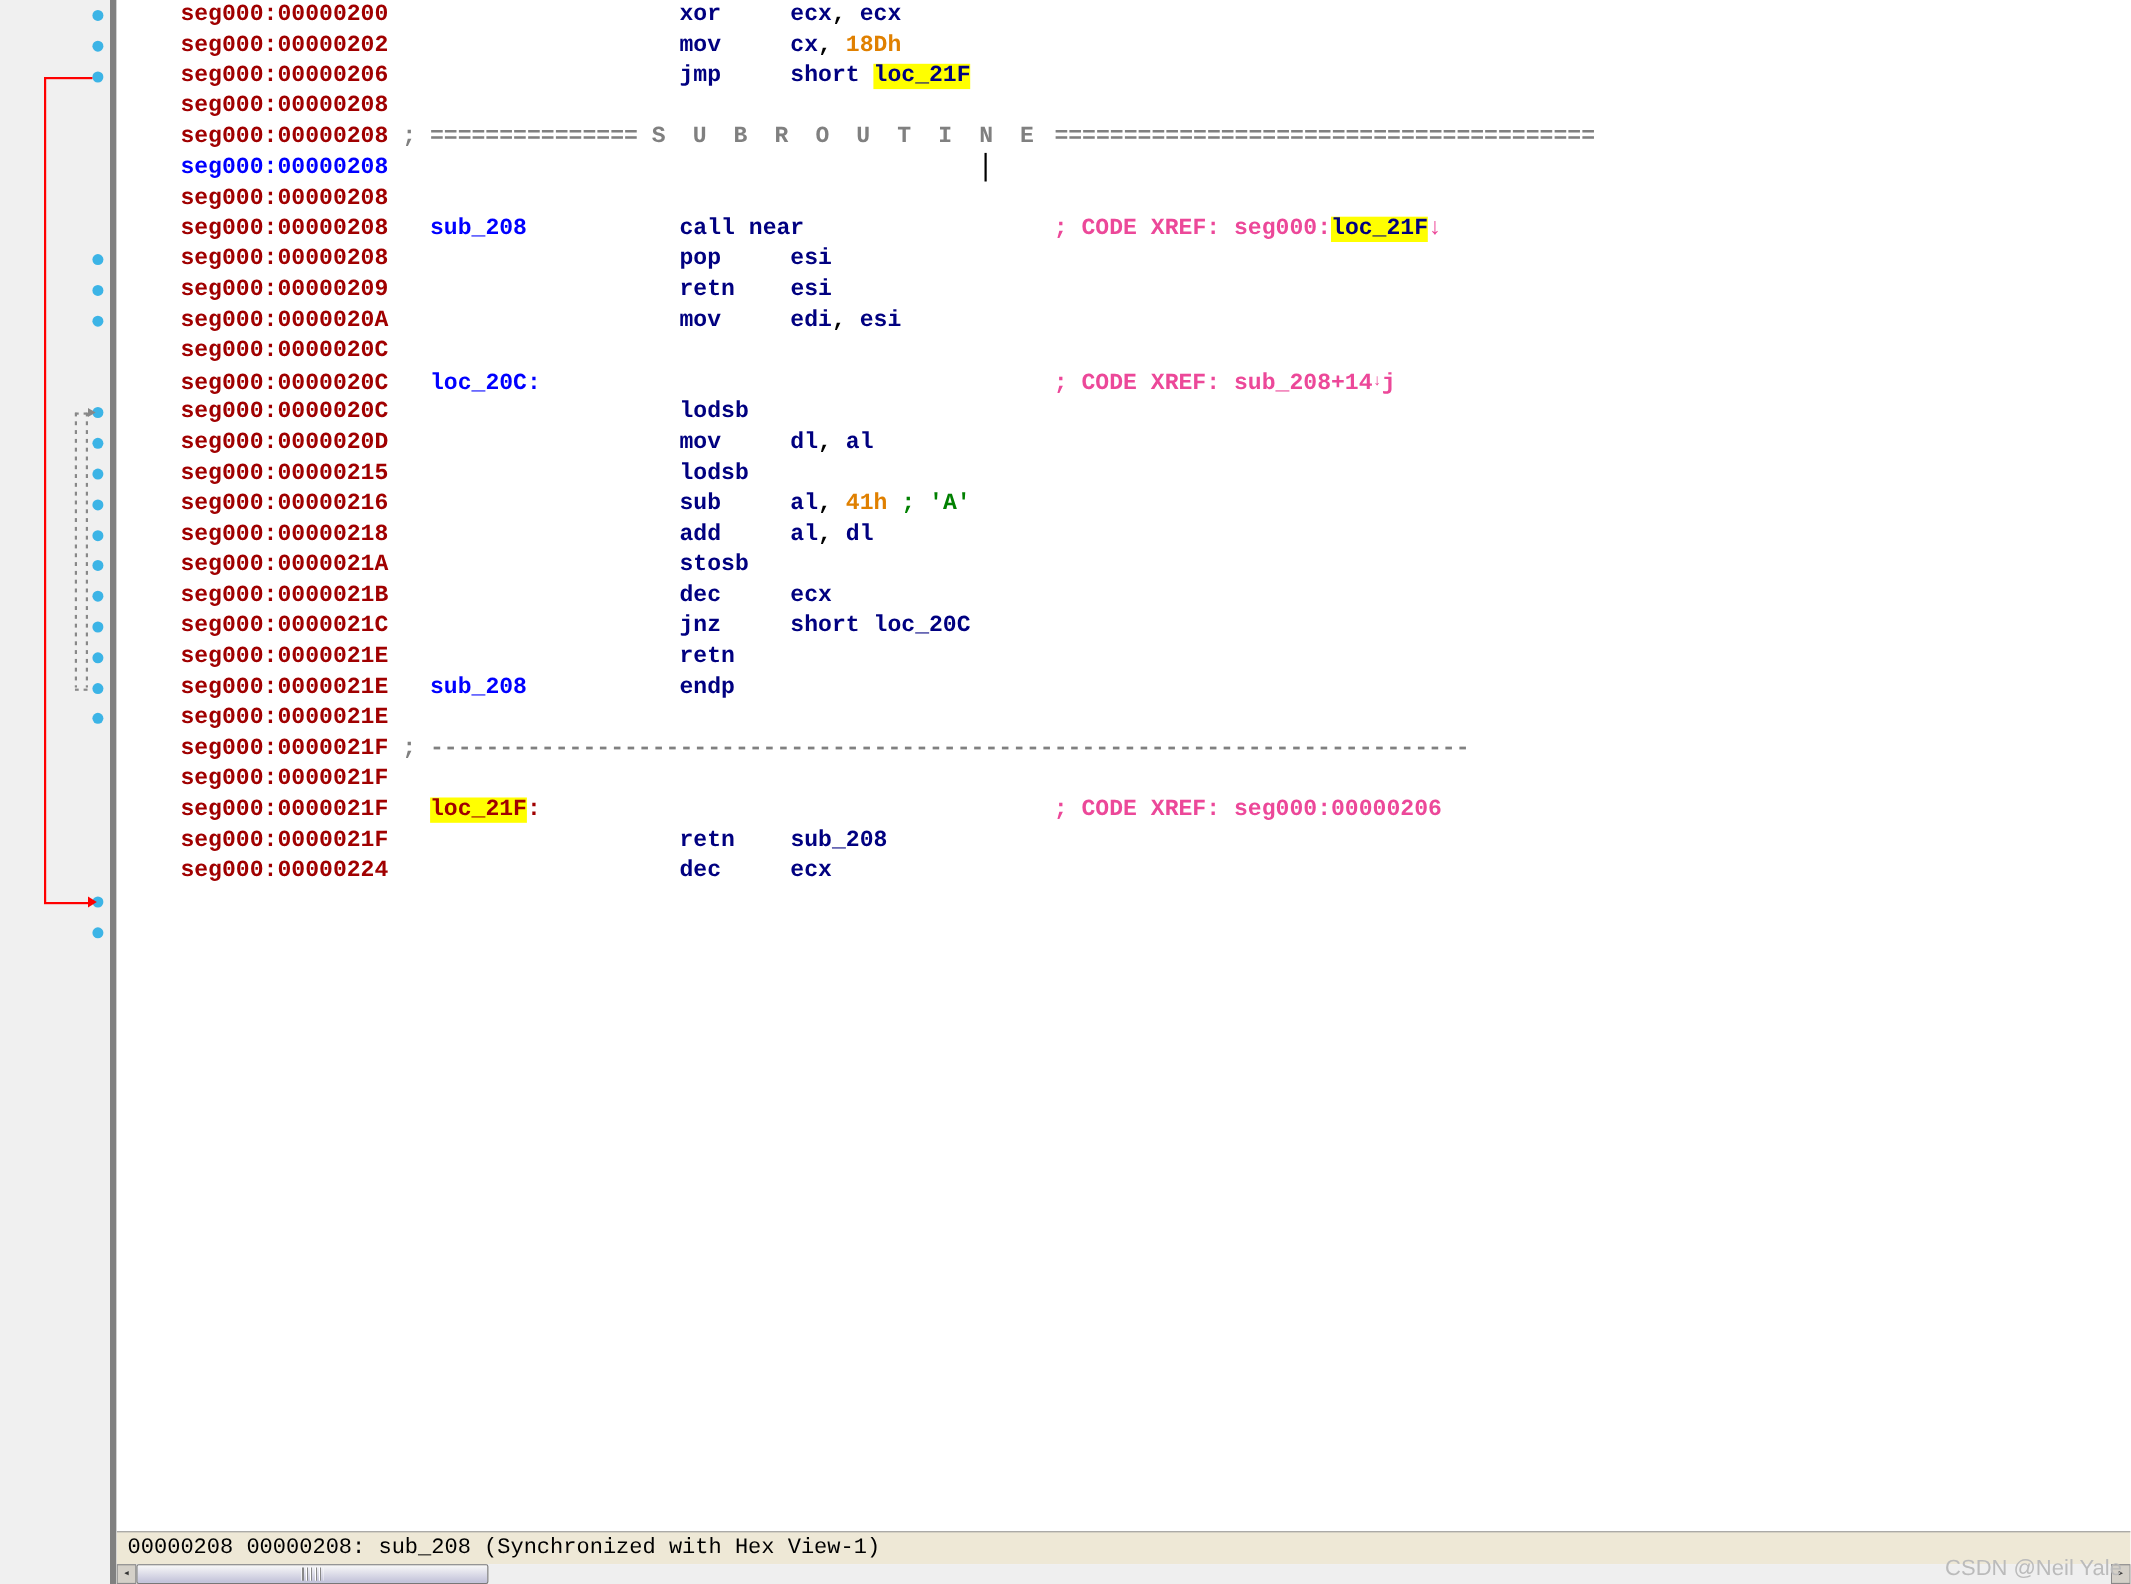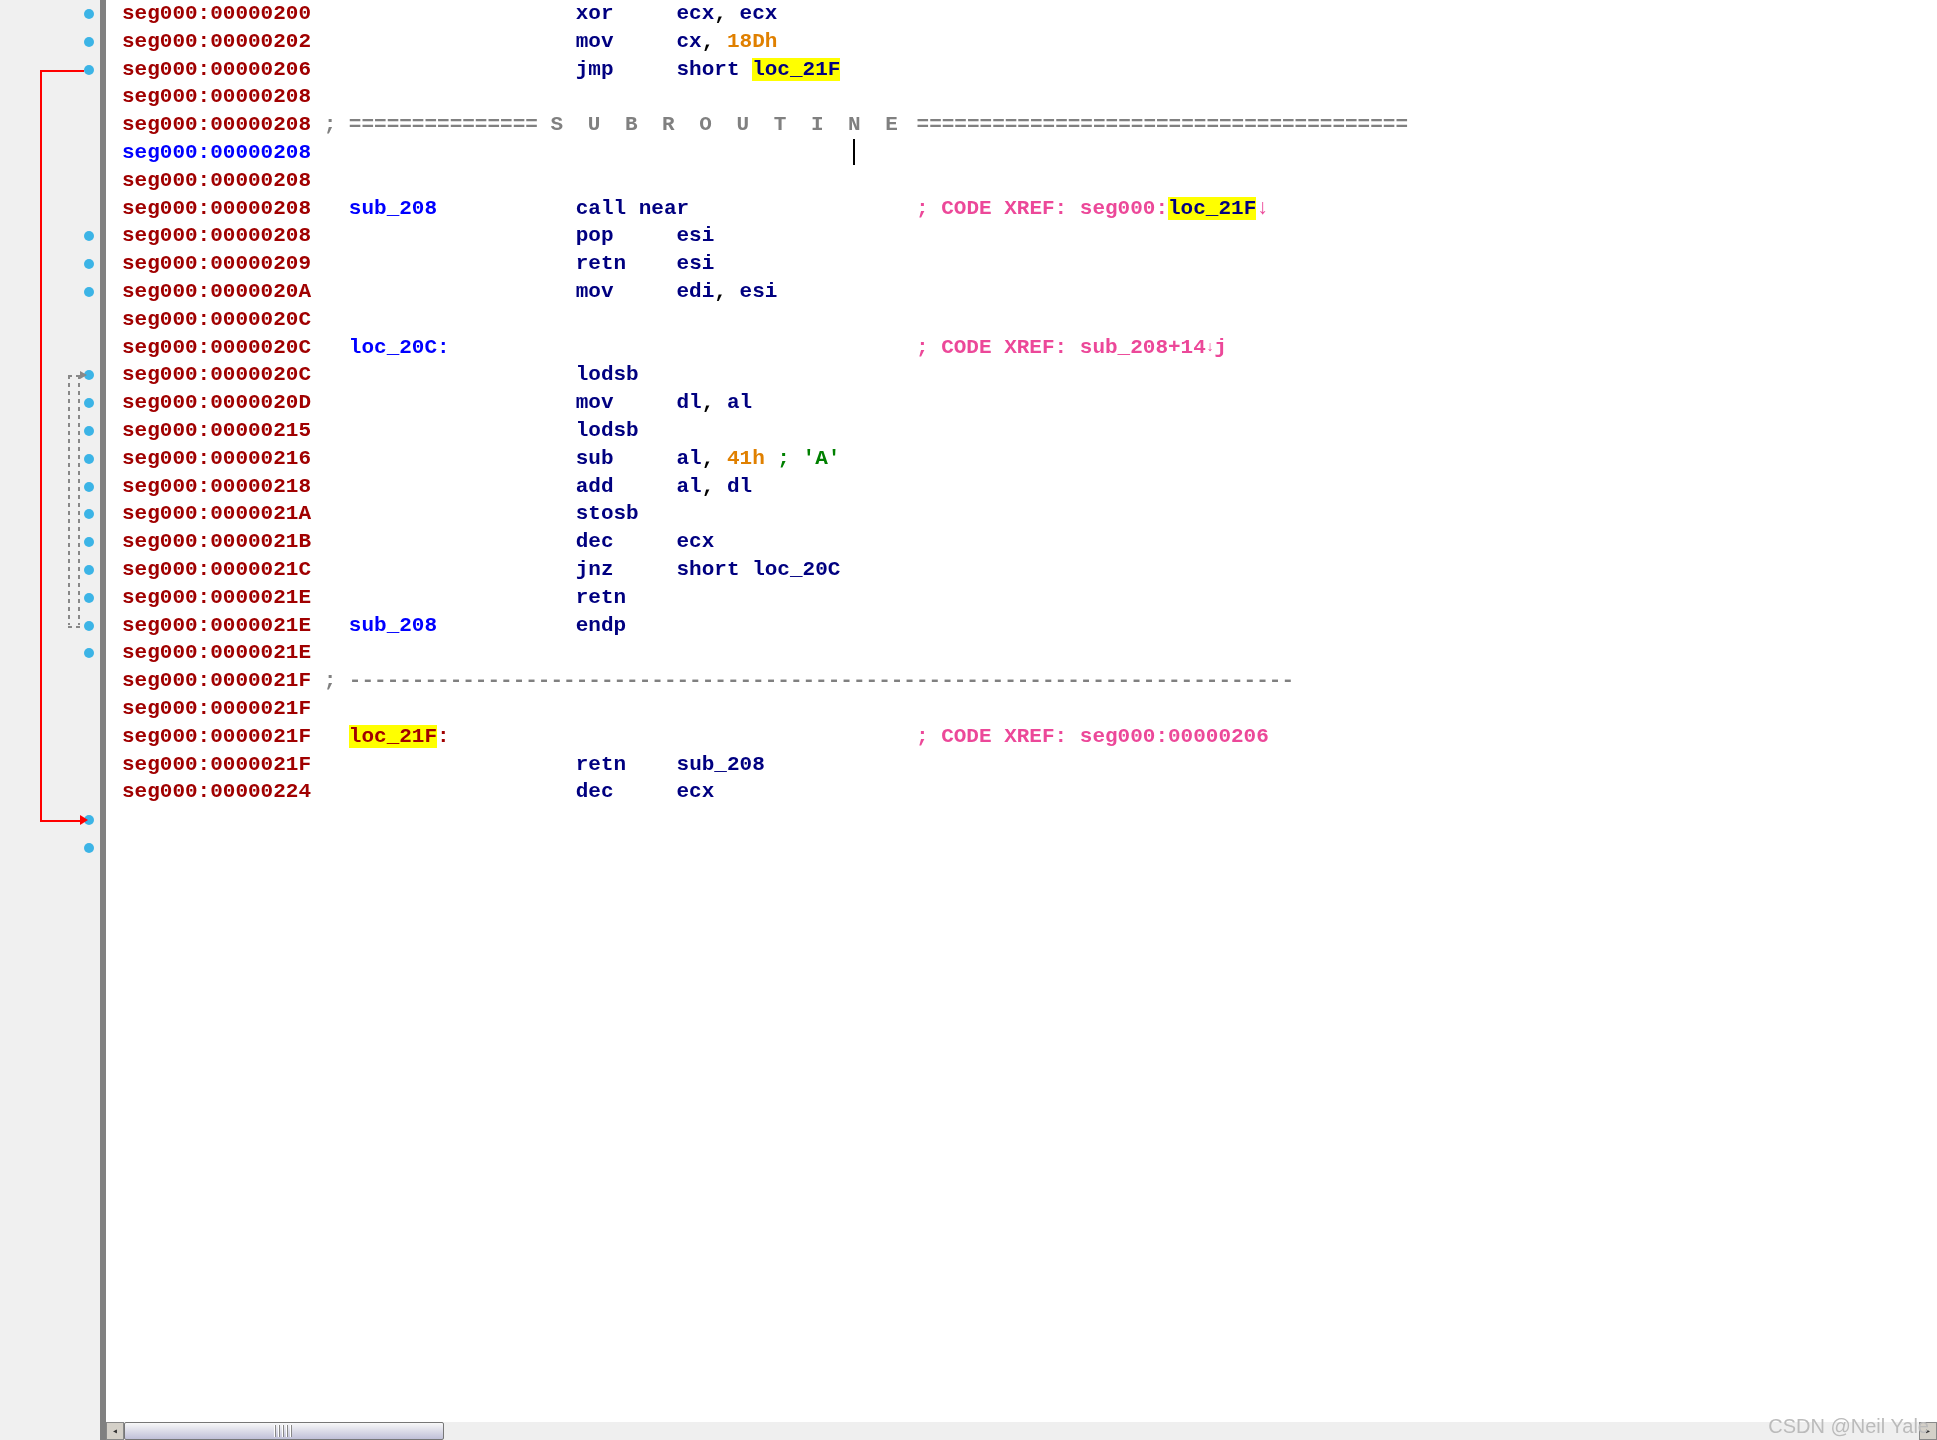--- a/index.html
+++ b/index.html
@@ -156,21 +156,21 @@
   }
   .watermark {
     position: absolute;
     right: 8px;
     bottom: 2px;
     font-size: 20px;
     color: #bbb;
     font-weight: normal;
     font-family: Arial, sans-serif;
   }
-  .code-lines { padding-left: 16px; }
+  .code-lines { padding-left: 16px; margin-left: 42px; }
 </style>
 </head>
 <body>
 
 <div class="container">
   <div class="gutter" id="gutter">
       <div class="dot" style="top: 9px;"></div>
       <div class="dot" style="top: 36.8px;"></div>
       <div class="dot" style="top: 64.6px;"></div>
       <div class="dot" style="top: 231.4px;"></div>
@@ -225,20 +225,23 @@
         <div class="line"><span class="addr-seg">seg000:0000021C</span><span>   </span><span class=""></span><span>                  </span><span class="mnem">jnz</span><span>     </span><span class="mnem">short loc_20C</span></div>
         <div class="line"><span class="addr-seg">seg000:0000021E</span><span>   </span><span class=""></span><span>                  </span><span class="mnem">retn</span></div>
         <div class="line"><span class="addr-seg">seg000:0000021E</span><span>   </span><span class="label-blue">sub_208</span><span>           </span><span class="mnem">endp</span></div>
         <div class="line"><span class="addr-seg">seg000:0000021E</span><span>   </span></div>
         <div class="line"><span class="addr-seg">seg000:0000021F</span><span class="dash-comment"> ; </span><span class="dash-comment">---------------------------------------------------------------------------</span></div>
         <div class="line"><span class="addr-seg">seg000:0000021F</span><span>   </span></div>
         <div class="line"><span class="addr-seg">seg000:0000021F</span><span>   </span><span class="hl-dark">loc_21F</span><span class="addr-seg">:</span><span>                                     </span><span class="comment">; CODE XREF: seg000:00000206</span></div>
         <div class="line"><span class="addr-seg">seg000:0000021F</span><span>   </span><span class=""></span><span>                  </span><span class="mnem">retn</span><span>    </span><span class="mnem">sub_208</span></div>
         <div class="line"><span class="addr-seg">seg000:00000224</span><span>   </span><span class=""></span><span>                  </span><span class="mnem">dec</span><span>     </span><span class="reg">ecx</span></div>
       </div>
+    <div class="statusbar">
+      <span>00000208 00000208: sub_208 (Synchronized with Hex View-1)</span>
+    </div>
     <div class="hscroll">
       <div class="btn">◂</div>
       <div class="track">
         <div class="thumb"></div>
       </div>
       <div class="btn">▸</div>
     </div>
     <div class="watermark">CSDN @Neil Yale</div>
   </div>
 </div>

